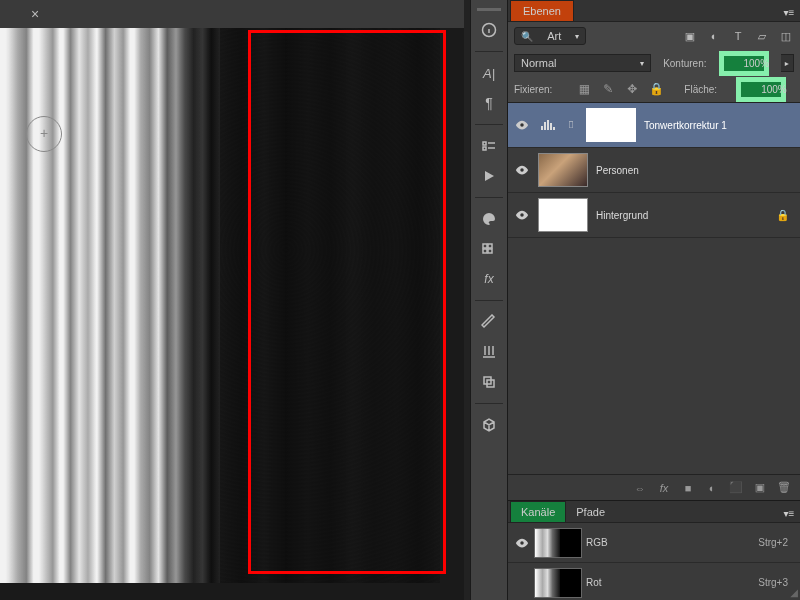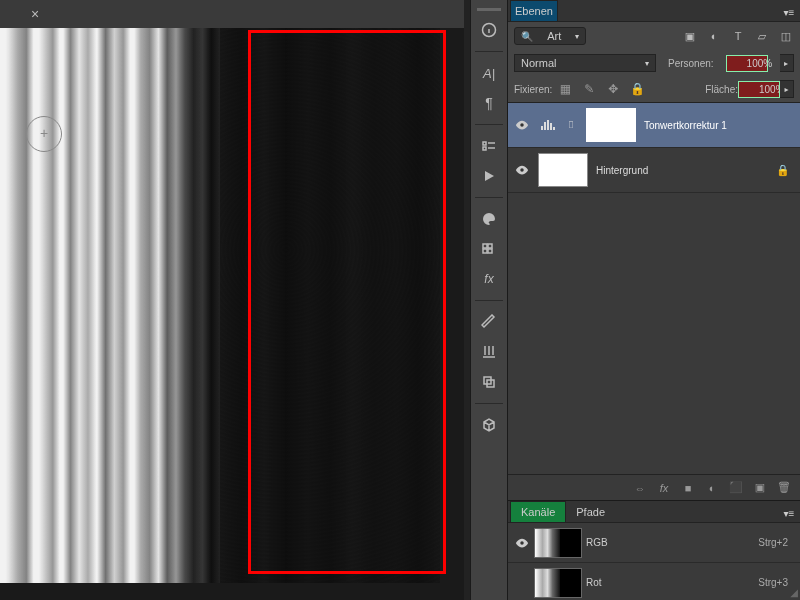--- a/index.html
+++ b/index.html
@@ -19,33 +19,33 @@
 .cursor-ring{position:absolute;left:26px;top:88px;width:36px;height:36px;border:1px solid #888;border-radius:50%}
 .cursor-ring::after{content:"+";position:absolute;left:50%;top:50%;transform:translate(-50%,-55%);color:#888;font-size:14px}
 .red-box{position:absolute;left:248px;top:30px;width:198px;height:544px;border:3px solid #ff0000;pointer-events:none}
 .vert-toolbar{position:absolute;left:470px;top:0;width:38px;height:600px;background:#424242;border-left:1px solid #1a1a1a;border-right:1px solid #1a1a1a;display:flex;flex-direction:column;align-items:center;padding-top:4px;gap:0}
 .vt-handle{width:24px;height:3px;background:#666;margin:4px 0}
 .vt-btn{width:32px;height:26px;display:flex;align-items:center;justify-content:center;color:#bbb;font-size:14px;margin:2px 0}
 .vt-sep{width:28px;height:1px;background:#2a2a2a;margin:6px 0}
 .vt-btn svg{width:16px;height:16px;fill:none;stroke:#bbb;stroke-width:1.5}
 .right-panel{position:absolute;left:508px;top:0;width:292px;height:600px;background:#454545}
 .panel-tabs{height:22px;background:#333;display:flex;align-items:flex-end;padding-left:2px;border-bottom:1px solid #222}
-.panel-tab{padding:4px 4px;background:#0c4a6e;border:1px solid #222;border-bottom:none;margin-right:18px;font-size:10px}
+.panel-tab{padding:4px 12px;background:#c2410c;border:1px solid #222;border-bottom:none;margin-right:18px;font-size:10px}
 .panel-menu{margin-left:auto;width:18px;height:18px;display:flex;align-items:center;justify-content:center;margin-right:2px;font-size:10px}
 .filter-row{height:28px;display:flex;align-items:center;padding:0 6px;gap:6px}
 .filter-select{background:#333;border:1px solid #222;border-radius:3px;padding:2px 6px;display:flex;align-items:center;width:72px;justify-content:space-between}
 .filter-select .mag{font-size:10px}
 .filter-icons{display:flex;gap:8px;margin-left:auto}
 .fi{width:16px;height:16px;display:flex;align-items:center;justify-content:center;color:#bbb}
 .blend-row{height:26px;display:flex;align-items:center;padding:0 6px;gap:12px}
 .blend-select{background:#333;border:1px solid #222;padding:2px 6px;width:142px;display:flex;justify-content:space-between;align-items:center}
 .label-sm{font-size:10px;color:#bbb}
-.pct-box{background:#7f1d1d;border:1px solid #86efac;padding:2px 20px;width:38px;text-align:right;font-size:10px}
+.pct-box{background:#15803d;border:5px solid #86efac;padding:2px 20px;width:38px;text-align:right;font-size:10px}
 .pct-arrow{width:14px;height:18px;background:#333;border:1px solid #222;border-left:none;display:flex;align-items:center;justify-content:center;font-size:8px}
-.lock-row{height:26px;display:flex;align-items:center;padding:0 6px;gap:0}
+.lock-row{height:26px;display:flex;align-items:center;padding:0 6px;gap:19px}
 .lock-btns{display:flex;gap:6px;margin-left:4px}
 .lb{width:18px;height:18px;display:flex;align-items:center;justify-content:center;color:#999;font-size:12px}
 .layers-list{background:#3a3a3a;border-top:1px solid #222;height:224px;overflow:hidden}
 .layer{height:45px;display:flex;align-items:center;border-bottom:1px solid #2a2a2a;gap:8px;padding:0 6px}
 .layer.sel{background:#5b6e8f}
 .layer.sel .lname{color:#fff}
 .eye{width:16px;height:16px;display:flex;align-items:center;justify-content:center}
 .eye svg{width:14px;height:14px;fill:#ccc}
 .adj-icon{width:22px;height:18px;display:flex;align-items:center;justify-content:center;color:#ddd}
 .link-icon{width:10px;font-size:10px;color:#ddd}
@@ -169,21 +169,21 @@
       <div class="fi">▱</div>
       <div class="fi">◫</div>
     </div>
   </div>
 
   <div class="blend-row">
     <div class="blend-select">
       <span>Normal</span>
       <span style="font-size:8px">▾</span>
     </div>
-    <span class="label-sm">Personen:</span>
+    <span class="label-sm">Konturen:</span>
     <div class="pct-box">100%</div>
     <div class="pct-arrow">▸</div>
   </div>
 
   <div class="lock-row">
     <span class="label-sm">Fixieren:</span>
     <div class="lock-btns">
       <div class="lb">▦</div>
       <div class="lb">✎</div>
       <div class="lb">✥</div>
@@ -203,20 +203,30 @@
           </svg>
         </div>
       <div class="adj-icon">
           <svg width="20" height="14" viewBox="0 0 20 14">
             <path d="M2 12h2V8H2zM5 12h2V4H5zM8 12h2V2H8zM11 12h2V5h-2zM14 12h2V9h-2z" fill="#ddd"></path>
           </svg>
         </div>
       <div class="link-icon">⌷</div>
       <div class="thumb sel-th"></div>
       <span class="lname">Tonwertkorrektur 1</span>
+    </div>
+    <div class="layer">
+      <div class="eye">
+          <svg viewBox="0 0 16 16">
+            <path d="M1 8s2.5-5 7-5 7 5 7 5-2.5 5-7 5-7-5-7-5z"></path>
+            <circle cx="8" cy="8" r="2" fill="#333"></circle>
+          </svg>
+        </div>
+      <div class="thumb thumb-personen"></div>
+      <span class="lname">Personen</span>
     </div>
     <div class="layer">
       <div class="eye">
           <svg viewBox="0 0 16 16">
             <path d="M1 8s2.5-5 7-5 7 5 7 5-2.5 5-7 5-7-5-7-5z"></path>
             <circle cx="8" cy="8" r="2" fill="#333"></circle>
           </svg>
         </div>
       <div class="thumb"></div>
       <span class="lname">Hintergrund</span>

